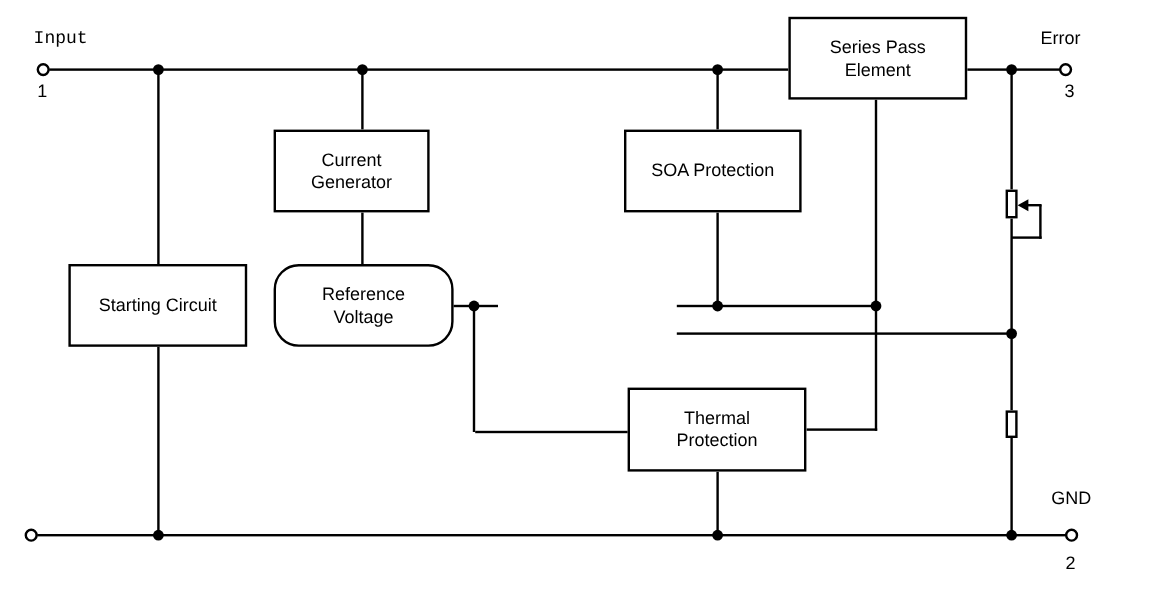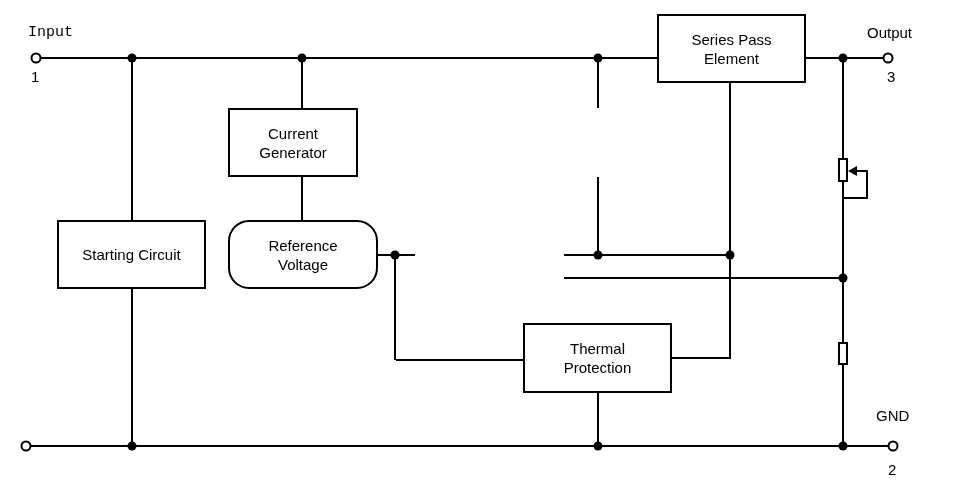--- a/index.html
+++ b/index.html
@@ -122,32 +122,35 @@
   <div class="dot" style="left:598px; top:446px;"></div>
   <div class="dot" style="left:843px; top:446px;"></div>
 
   <div class="terminal" style="left:36px;  top:58px;"></div>
   <div class="terminal" style="left:888px; top:58px;"></div>
   <div class="terminal" style="left:26px;  top:446px;"></div>
   <div class="terminal" style="left:893px; top:446px;"></div>
 
   <div class="lbl" style="left:28px;  top:24px;font-family:Liberation Mono, monospace;">Input</div>
   <div class="lbl" style="left:31px;  top:68px;">1</div>
-  <div class="lbl" style="left:867px; top:24px;">Output</div>
+  <div class="lbl" style="left:867px; top:24px;">Error</div>
   <div class="lbl" style="left:887px; top:68px;">3</div>
   <div class="lbl" style="left:876px; top:407px;">GND</div>
   <div class="lbl" style="left:888px; top:461px;">2</div>
 
   <div class="block" style="left:657px; top:14px;  width:149px; height:69px;">
     <span>Series Pass
 Element</span>
   </div>
   <div class="block" style="left:228px; top:108px; width:130px; height:69px;">
     <span>Current
 Generator</span>
+  </div>
+  <div class="block" style="left:520px; top:108px; width:148px; height:69px;">
+    <span>SOA Protection</span>
   </div>
   <div class="block" style="left:57px;  top:220px; width:149px; height:69px;">
     <span>Starting Circuit</span>
   </div>
   <div class="block" style="left:228px; top:220px; width:150px; height:69px;border-radius:21px;">
     <span>Reference
 Voltage</span>
   </div>
   <div class="block" style="left:523px; top:323px; width:149px; height:70px;">
     <span>Thermal

